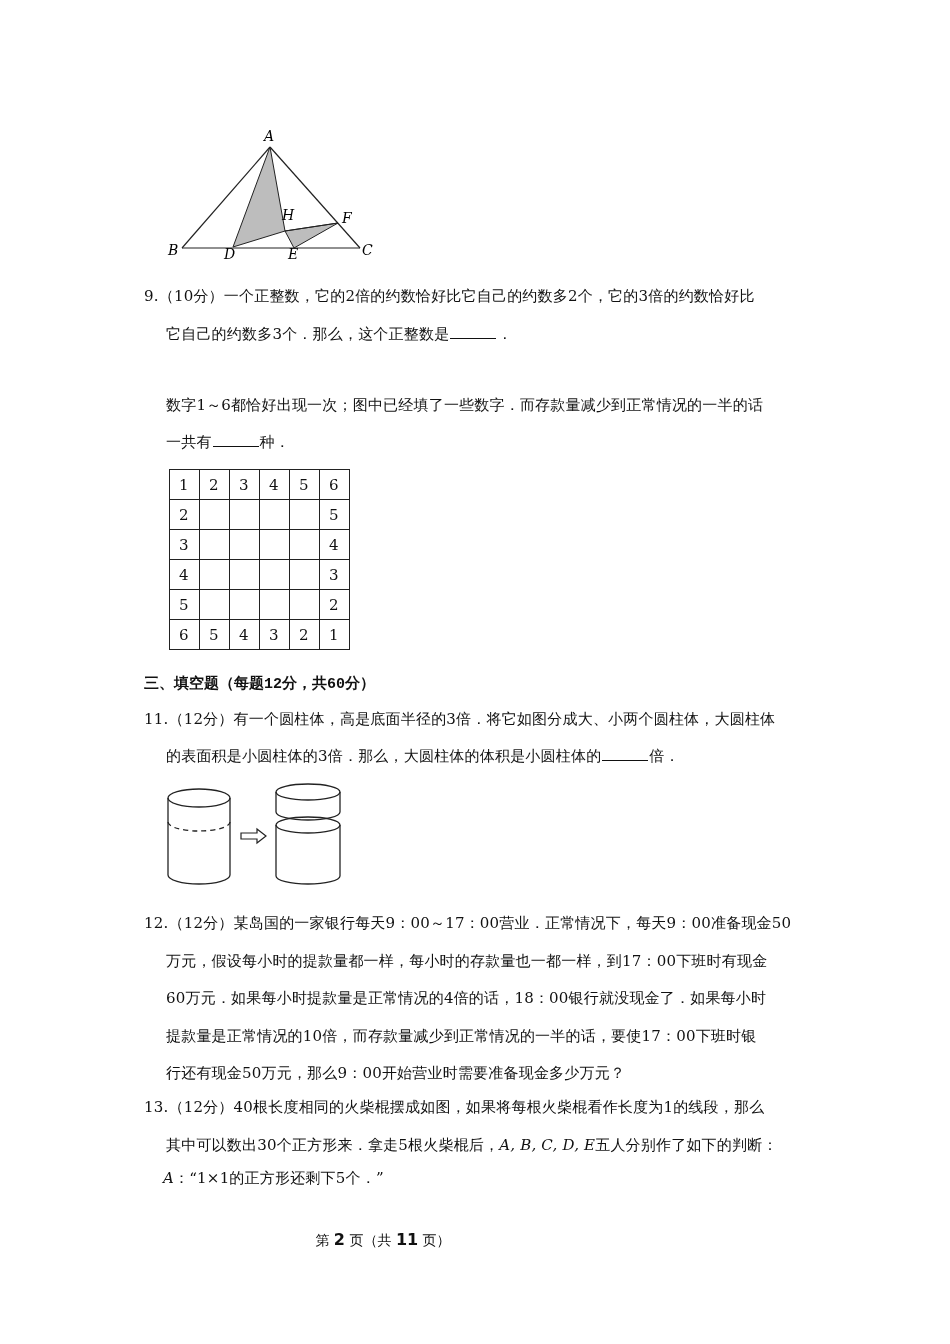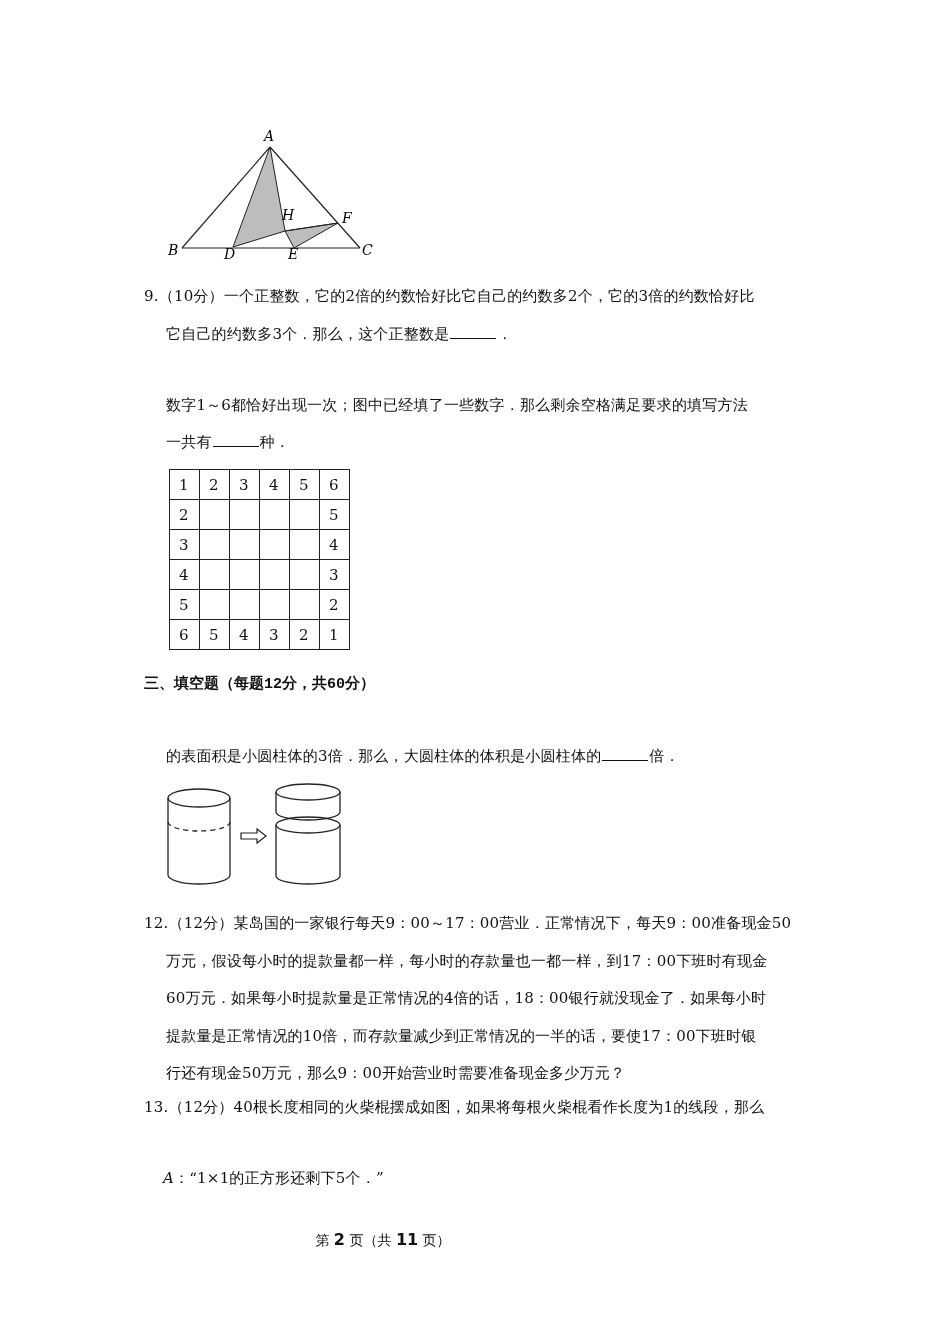--- a/index.html
+++ b/index.html
@@ -57,21 +57,21 @@
     <text x="128" y="134" font-size="14" font-style="italic" font-family="DejaVu Serif, serif">E</text>
     <text x="182" y="98" font-size="14" font-style="italic" font-family="DejaVu Serif, serif">F</text>
     <text x="122" y="95" font-size="14" font-style="italic" font-family="DejaVu Serif, serif">H</text>
   </svg>
 
   <div class="qline first" style="top:286px">9.（10分）一个正整数，它的2倍的约数恰好比它自己的约数多2个，它的3倍的约数恰好比</div>
   <div class="qline indent" style="top:324px">
     <span>它自己的约数多3个．那么，这个正整数是</span><span class="blank"></span><span>．</span>
   </div>
 
-  <div class="qline indent" style="top:395px">数字1～6都恰好出现一次；图中已经填了一些数字．那么剩余空格满足要求的填写方法</div>
+  <div class="qline indent" style="top:395px">数字1～6都恰好出现一次；图中已经填了一些数字．而存款量减少到正常情况的一半的话</div>
   <div class="qline indent" style="top:432px">
     <span>一共有</span><span class="blank"></span><span>种．</span>
   </div>
 
   <table class="grid">
     <tbody id="grid-body">
         <tr>
           <td>1</td>
           <td>2</td>
           <td>3</td>
@@ -117,20 +117,21 @@
           <td>4</td>
           <td>3</td>
           <td>2</td>
           <td>1</td>
         </tr>
       </tbody>
   </table>
 
   <div class="section">三、填空题（每题12分，共60分）</div>
 
+  <div class="qline first" style="top:709px">11.（12分）有一个圆柱体，高是底面半径的3倍．将它如图分成大、小两个圆柱体，大圆柱体</div>
   <div class="qline indent" style="top:746px">
     <span>的表面积是小圆柱体的3倍．那么，大圆柱体的体积是小圆柱体的</span><span class="blank"></span><span>倍．</span>
   </div>
 
   <svg class="fig" style="left:165px;top:780px" width="190" height="110" viewBox="0 0 190 110">
     <g fill="none" stroke="#222" stroke-width="1.3">
       <ellipse cx="34" cy="18" rx="31" ry="9"></ellipse>
       <line x1="3" y1="18" x2="3" y2="95"></line>
       <line x1="65" y1="18" x2="65" y2="95"></line>
       <path d="M3 95 A31 9 0 0 0 65 95"></path>
@@ -153,20 +154,23 @@
     </g>
   </svg>
 
   <div class="qline first" style="top:913px">12.（12分）某岛国的一家银行每天9：00～17：00营业．正常情况下，每天9：00准备现金50</div>
   <div class="qline indent" style="top:951px">万元，假设每小时的提款量都一样，每小时的存款量也一都一样，到17：00下班时有现金</div>
   <div class="qline indent" style="top:988px">60万元．如果每小时提款量是正常情况的4倍的话，18：00银行就没现金了．如果每小时</div>
   <div class="qline indent" style="top:1026px">提款量是正常情况的10倍，而存款量减少到正常情况的一半的话，要使17：00下班时银</div>
   <div class="qline indent" style="top:1063px">行还有现金50万元，那么9：00开始营业时需要准备现金多少万元？</div>
 
   <div class="qline first" style="top:1097px">13.（12分）40根长度相同的火柴棍摆成如图，如果将每根火柴棍看作长度为1的线段，那么</div>
+  <div class="qline indent" style="top:1135px">
+    <span>其中可以数出30个正方形来．拿走5根火柴棍后，</span><span class="i">A, B, C, D, E</span><span>五人分别作了如下的判断：</span>
+  </div>
   <div class="qline" style="left:163px;top:1168px">
     <span class="i">A</span><span>：“1×1的正方形还剩下5个．”</span>
   </div>
 
   <div class="footer">
     <span>第</span>
     <b>2</b>
     <span>页（共</span>
     <b>11</b>
     <span>页）</span>

